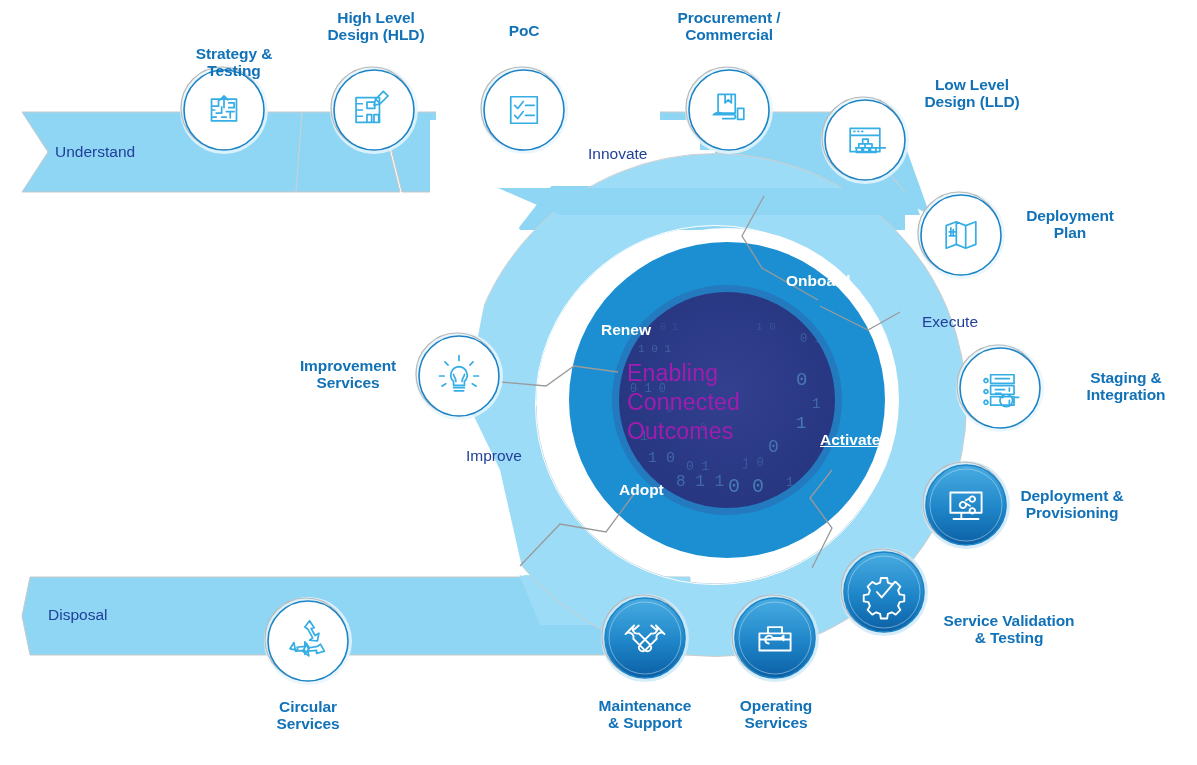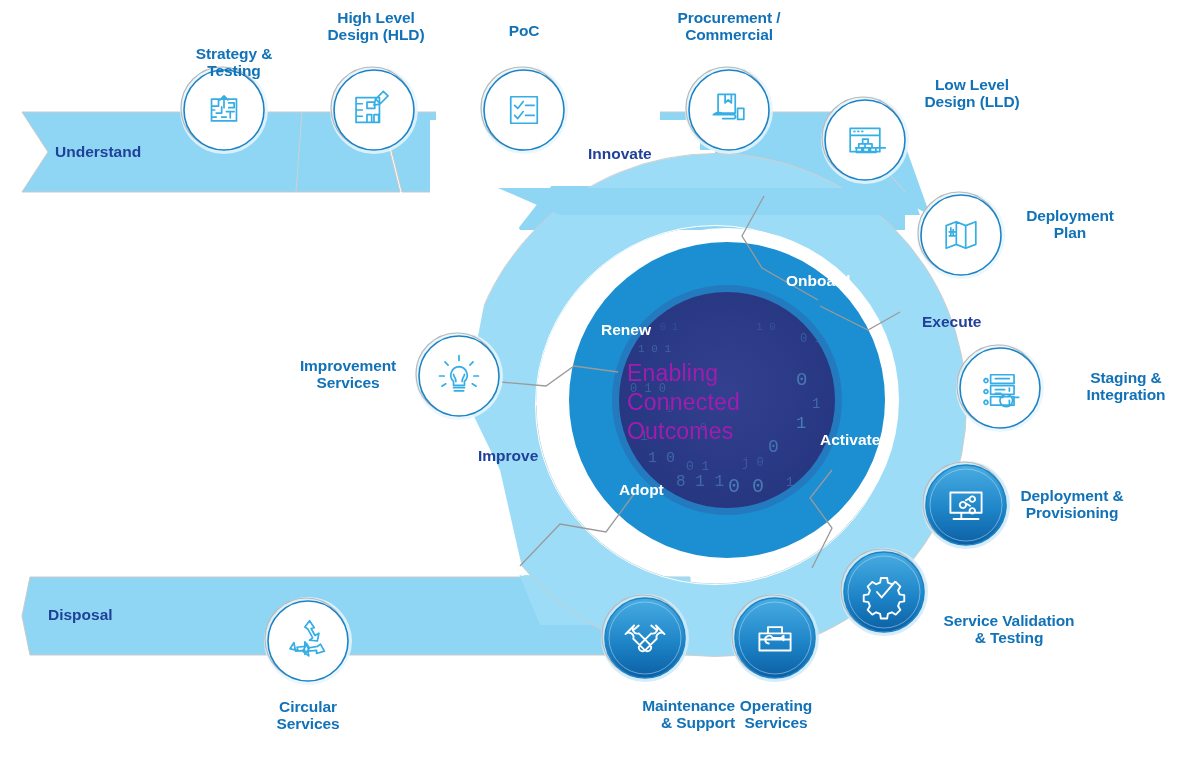--- a/index.html
+++ b/index.html
@@ -2,21 +2,21 @@
 <html><head>
 <meta charset="utf-8">
 <style>
   html,body{margin:0;padding:0;background:#ffffff;}
   body{width:1197px;height:765px;font-family:"Liberation Sans",sans-serif;overflow:hidden;}
   #stage{position:relative;width:1197px;height:765px;background:#fff;}
   svg#art{position:absolute;left:0;top:0;width:1197px;height:765px;}
 
   .lbl{position:absolute;text-align:center;font-weight:bold;line-height:1.12;
        color:#1272B8;font-size:15.5px;letter-spacing:-0.1px;}
-  .stage-lbl{position:absolute;font-weight:bold;color:#21409A;font-size:15.5px;}
+  .stage-lbl{position:absolute;font-weight:normal;color:#21409A;font-size:15.5px;}
   .ring-lbl{position:absolute;font-weight:bold;color:#ffffff;font-size:15.5px;}
   .center-txt{position:absolute;text-align:left;color:#a21caf;
        font-size:23px;line-height:1.26;font-weight:400;letter-spacing:0.2px;margin-top:37px;}
 </style>
 </head>
 <body>
 
 <div id="stage">
 
   <svg id="art" viewBox="0 0 1197 765">
@@ -195,25 +195,25 @@
           <circle cx="457" cy="374" r="41" fill="none" stroke="#b9b9b9" stroke-width="1.2"></circle>
           <circle cx="459" cy="376" r="40" fill="#ffffff" stroke="#1C84C6" stroke-width="1.6"></circle>
           <path d="M0,-12 a11,11 0 0,1 7,19 v5 h-14 v-5 a11,11 0 0,1 7,-19 z M-7,15 h14 M-6,19 h12 M-4,7 c0,-6 -3,-6 -3,-9 M4,7 c0,-6 3,-6 3,-9 M0,-20 v-6 M-14,-14 l-4,-4 M14,-14 l4,-4 M-19,0 h-6 M19,0 h6 M-17,10 l-5,3 M17,10 l5,3" transform="translate(459,376) scale(0.78)" fill="none" stroke="#35AEE6" stroke-width="2.2" stroke-linejoin="round" stroke-linecap="round"></path>
         </g>
       </g>
   </svg>
 
   <div class="stage-lbl" style="left:55px;top:143px;">Understand</div>
   <div class="stage-lbl" style="left:588px;top:145px;">Innovate</div>
   <div class="stage-lbl" style="left:922px;top:313px;">Execute</div>
-  <div class="stage-lbl" style="left:478px;top:447px;">Improve</div>
+  <div class="stage-lbl" style="left:466px;top:447px;">Improve</div>
   <div class="stage-lbl" style="left:48px;top:606px;">Disposal</div>
 
   <div class="ring-lbl" style="left:786px;top:272px;">Onboard</div>
-  <div class="ring-lbl" style="left:820px;top:431px;">Activate</div>
+  <div class="ring-lbl" style="left:820px;top:431px;text-decoration:underline;">Activate</div>
   <div class="ring-lbl" style="left:619px;top:481px;">Adopt</div>
   <div class="ring-lbl" style="left:601px;top:277px;margin-top:44px;">Renew</div>
 
   <div class="center-txt" style="left:627px;top:322px;width:200px;">
     <div>Enabling</div>
     <div>Connected</div>
     <div>Outcomes</div>
   </div>
 
   <div id="node-labels">
@@ -249,21 +249,21 @@
         <div>Provisioning</div>
       </div>
       <div class="lbl" style="left: 919px; top: 612px; width: 180px;">
         <div>Service Validation</div>
         <div>&amp; Testing</div>
       </div>
       <div class="lbl" style="left: 686px; top: 697px; width: 180px;">
         <div>Operating</div>
         <div>Services</div>
       </div>
-      <div class="lbl" style="left: 555px; top: 697px; width: 180px; text-align: right;">
+      <div class="lbl" style="left: 555px; top: 697px; width: 180px;">
         <div>Maintenance</div>
         <div>&amp; Support</div>
       </div>
       <div class="lbl" style="left: 218px; top: 698px; width: 180px; text-align: center;">
         <div>Circular</div>
         <div>Services</div>
       </div>
       <div class="lbl" style="left: 258px; top: 357px; width: 180px;">
         <div>Improvement</div>
         <div>Services</div>

